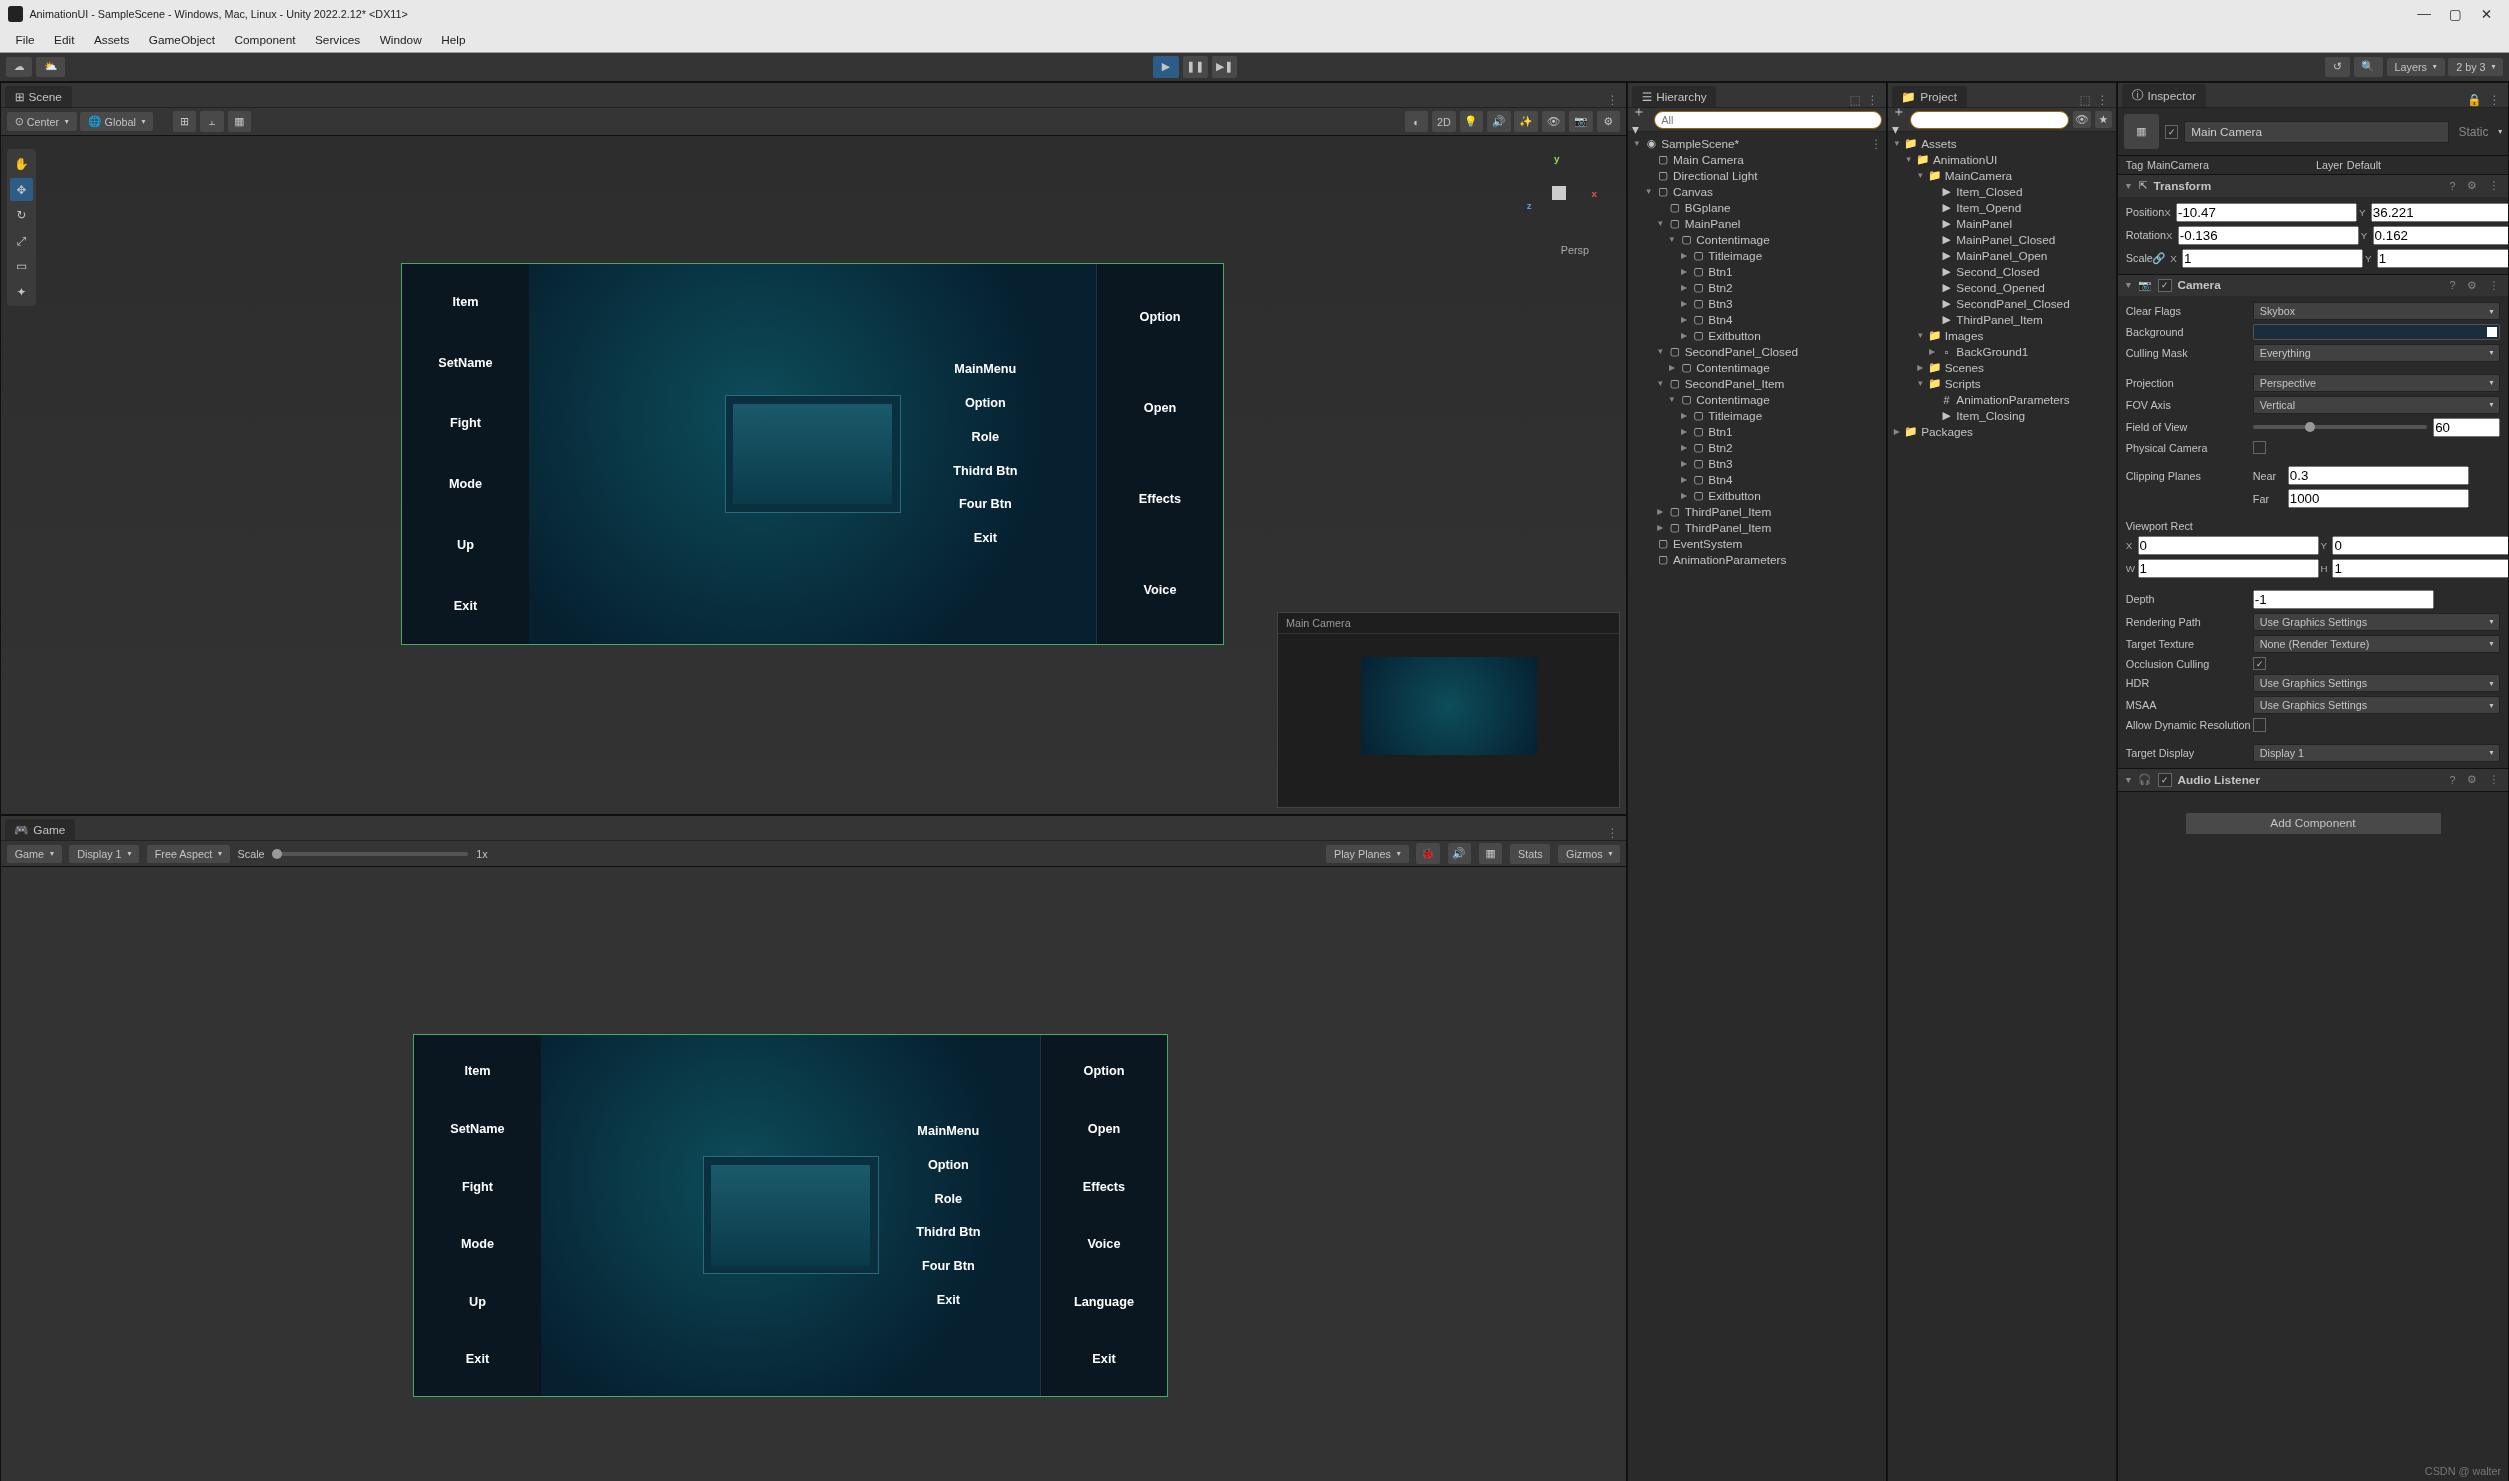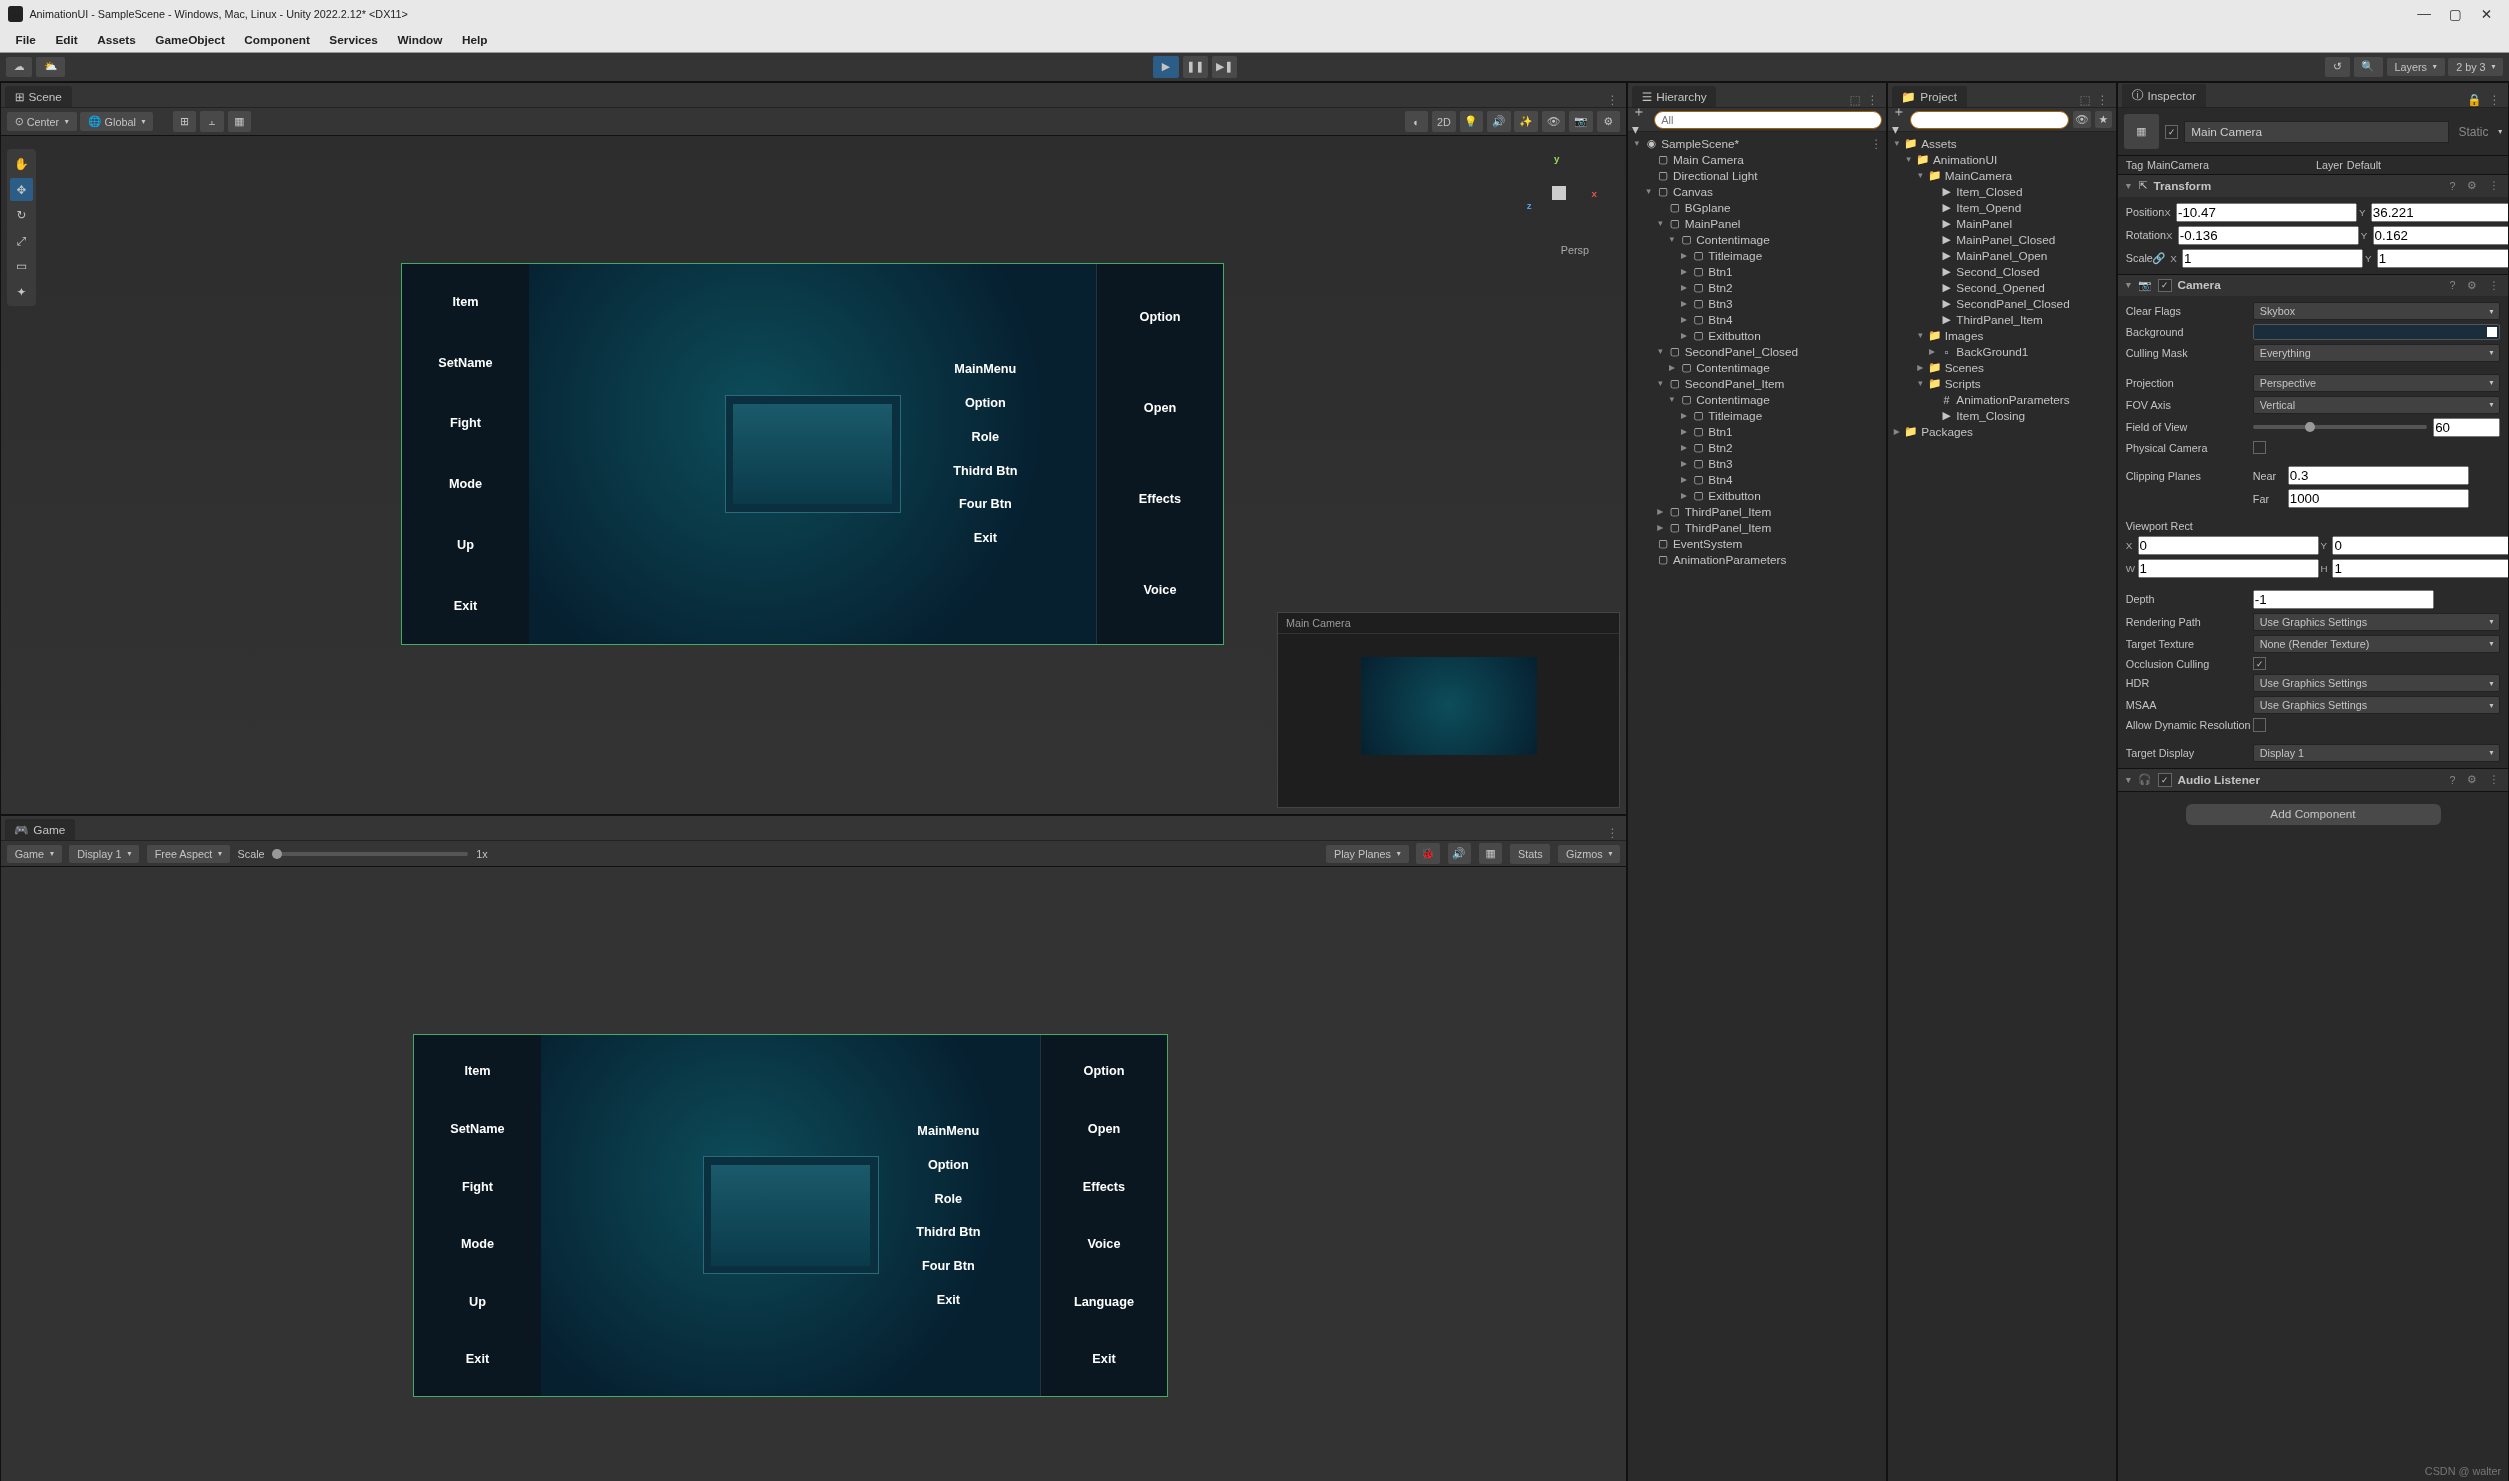--- a/index.html
+++ b/index.html
@@ -2,21 +2,21 @@
 <html><head>
 <meta charset="utf-8">
 <style>
 * { margin:0; padding:0; box-sizing:border-box; font-family:Arial,sans-serif; user-select:none; }
 body { background:#1b1b1b; color:#c4c4c4; font-size:10.8px; overflow:hidden; width:2509px; height:1482px; transform-origin:top left; }
 .titlebar { height:27.4px; background:#e8e8e8; color:#222; display:flex; align-items:center; padding:0 7.8px; justify-content:space-between; }
 .titlebar .left { display:flex; align-items:center; gap:5.9px; }
 .titlebar .wbtns { display:flex; gap:17.6px; margin-right:7.8px; }
 .titlebar .wbtn { width:13.7px; height:13.7px; display:flex; align-items:center; justify-content:center; font-size:13.7px; color:#333; }
 .unity-logo { width:15.7px; height:15.7px; background:#222; border-radius:2.9px; }
-.menubar { height:25.5px; background:#e8e8e8; color:#222; display:flex; align-items:center; padding:0 7.8px; gap:3.9px; border-bottom:1px solid #999;font-weight:bold; }
+.menubar { height:25.5px; background:#e8e8e8; color:#222; display:flex; align-items:center; padding:0 7.8px; gap:3.9px; border-bottom:1px solid #999; }
 .menubar .mitem { padding:2.9px 7.8px; font-size:11.8px; cursor:default; }
 .toolbar { height:29px; background:#343434; display:flex; align-items:center; padding:0 5.9px; justify-content:space-between; border-bottom:1px solid #111; }
 .toolbar .grp { display:flex; align-items:center; gap:3.9px; }
 .tbtn { background:#494949; padding:3.9px 7.8px; border-radius:2px; font-size:10.8px; display:flex; align-items:center; gap:2.9px; }
 .tbtn.play { width:25.5px; height:21.6px; justify-content:center; }
 .main { display:grid; grid-template-columns: 1fr 260px 230px 392px; height:calc(100% - 82px); }
 .panel { background:#2a2a2a; border:1px solid #111; display:flex; flex-direction:column; }
 .tabbar { height:25.5px; background:#353535; display:flex; align-items:flex-end; padding:0 3.9px; border-bottom:1px solid #222; justify-content:space-between; }
 .tab { background:#2a2a2a; padding:3.9px 9.8px; border-radius:2.9px 2.9px 0 0; font-size:11.8px; display:flex; align-items:center; gap:3.9px; }
 .tabicons { display:flex; gap:5.9px; align-items:center; padding-right:3.9px; font-size:11.8px; color:#888; }
@@ -77,21 +77,21 @@
 .prow .lbl { width:127px; }
 .prow .xyz { display:flex; gap:2px; flex:1; }
 .prow .xyz .ax { display:flex; align-items:center; gap:2px; flex:1; }
 .prow .xyz .ax span { font-size:9.8px; color:#aaa; width:9.8px; }
 .prow .ddv { background:#414141; border:1px solid #222; padding:2px 5.9px; flex:1; display:flex; justify-content:space-between; align-items:center; border-radius:2px; }
 .prow .ddv::after { content:"▾"; font-size:7.8px; }
 .color-swatch { flex:1; height:15.7px; background:linear-gradient(#1a2d3d,#1a2d3d); border:1px solid #555; border-radius:2px; position:relative; }
 .color-swatch::after { content:""; position:absolute; right:2px; top:2px; bottom:2px; width:9.8px; background:#fff; }
 .slider { flex:1; height:3.9px; background:#555; border-radius:2px; position:relative; }
 .slider .thumb { position:absolute; width:9.8px; height:9.8px; background:#999; border-radius:50%; top:-2.9px; }
-.addcomp { margin:12px auto; padding:3.9px 39px; background:#494949; border-radius:6px; text-align:center; font-size:11.8px; width:255px; }
+.addcomp { margin:21px auto; padding:3.9px 39px; background:#494949; border-radius:1px; text-align:center; font-size:11.8px; width:255px; }
 .chk { width:13.7px; height:13.7px; border:1px solid #666; background:#2a2a2a; display:inline-flex; align-items:center; justify-content:center; font-size:8.8px; }
 .chk.on::after { content:"✓"; color:#ccc; }
 .watermark { position:absolute; right:7.8px; bottom:3.9px; font-size:10.8px; color:#777; }
 </style>
 </head>
 <body>
 
 <div class="titlebar">
   <div class="left">
     <div class="unity-logo"></div>

